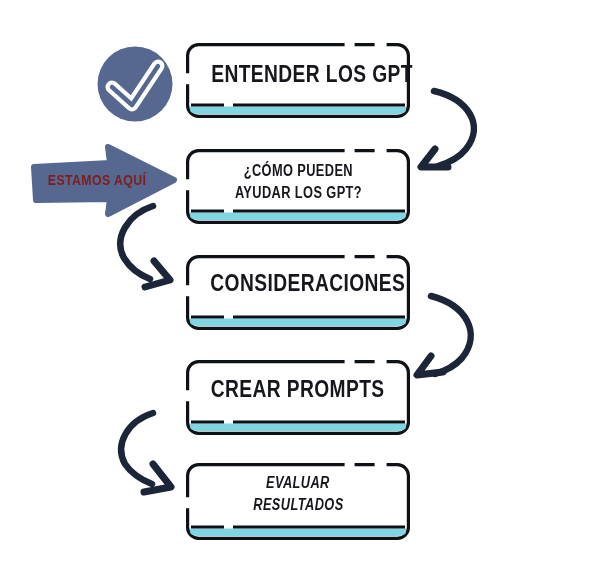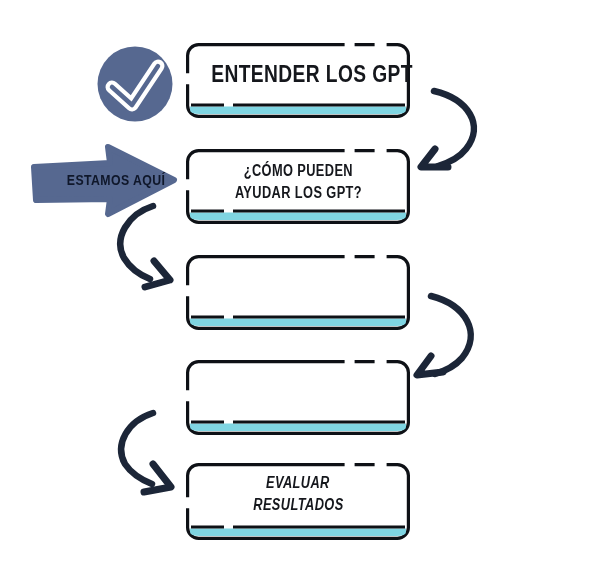--- a/index.html
+++ b/index.html
@@ -27,23 +27,23 @@
   }
   .lbl.one{font-size:24px;line-height:30px;}
   .lbl.two{font-size:16px;line-height:22px;}
   .t1{top:59px;}
   .t2{top:160px;}
   .t3{top:268px;}
   .t4{top:374px;}
   .t5{top:472px;font-style:italic;}
   .marker-lbl{
     position:absolute;
-    left:51px;top:172px;width:130px;
+    left:32px;top:172px;width:130px;
     text-align:center;
-    color:#0f172a;
+    color:#7f1d1d;
     font-weight:700;
     font-size:15px;line-height:16px;
     letter-spacing:.5px;
     white-space:nowrap;
   }
   .marker-lbl .ln{display:inline-block;transform:scaleX(.82);transform-origin:50% 50%;}
 </style>
 </head>
 <body>
 
@@ -114,21 +114,27 @@
 
   <div class="lbl one t1">
     <span class="ln">ENTENDER LOS GPT</span>
   </div>
 
   <div class="lbl two t2">
     <span class="ln">¿CÓMO PUEDEN</span><br>
     <span class="ln">AYUDAR LOS GPT?</span>
   </div>
 
+  <div class="lbl one t3">
+    <span class="ln">CONSIDERACIONES</span>
+  </div>
 
+  <div class="lbl one t4">
+    <span class="ln">CREAR PROMPTS</span>
+  </div>
 
   <div class="lbl two t5">
     <span class="ln">EVALUAR</span><br>
     <span class="ln">RESULTADOS</span>
   </div>
 
   <div class="marker-lbl">
     <span class="ln">ESTAMOS AQUÍ</span>
   </div>
 

